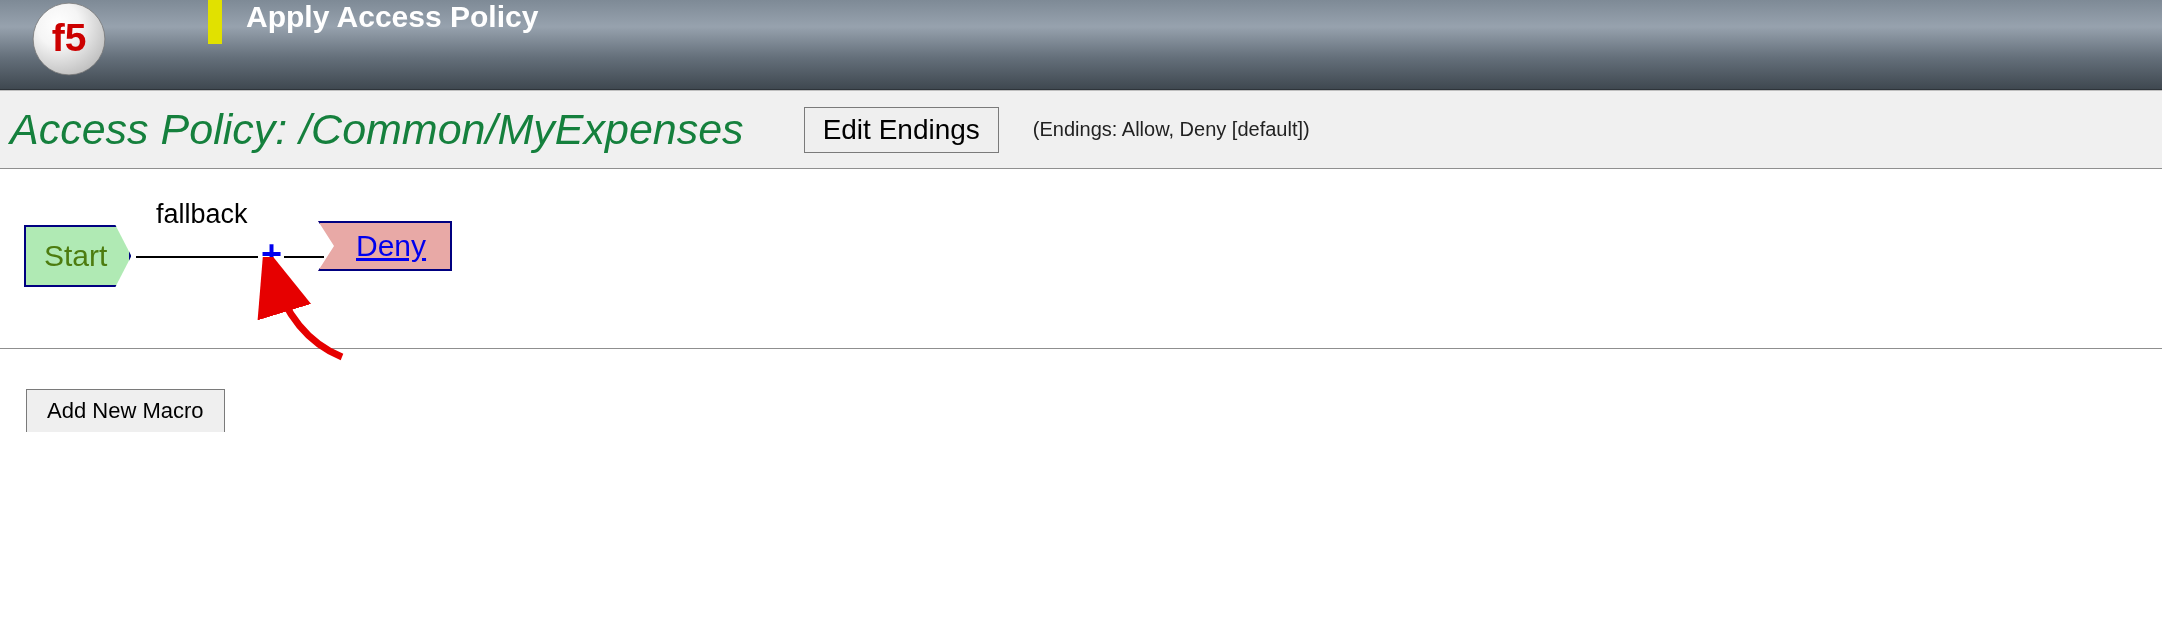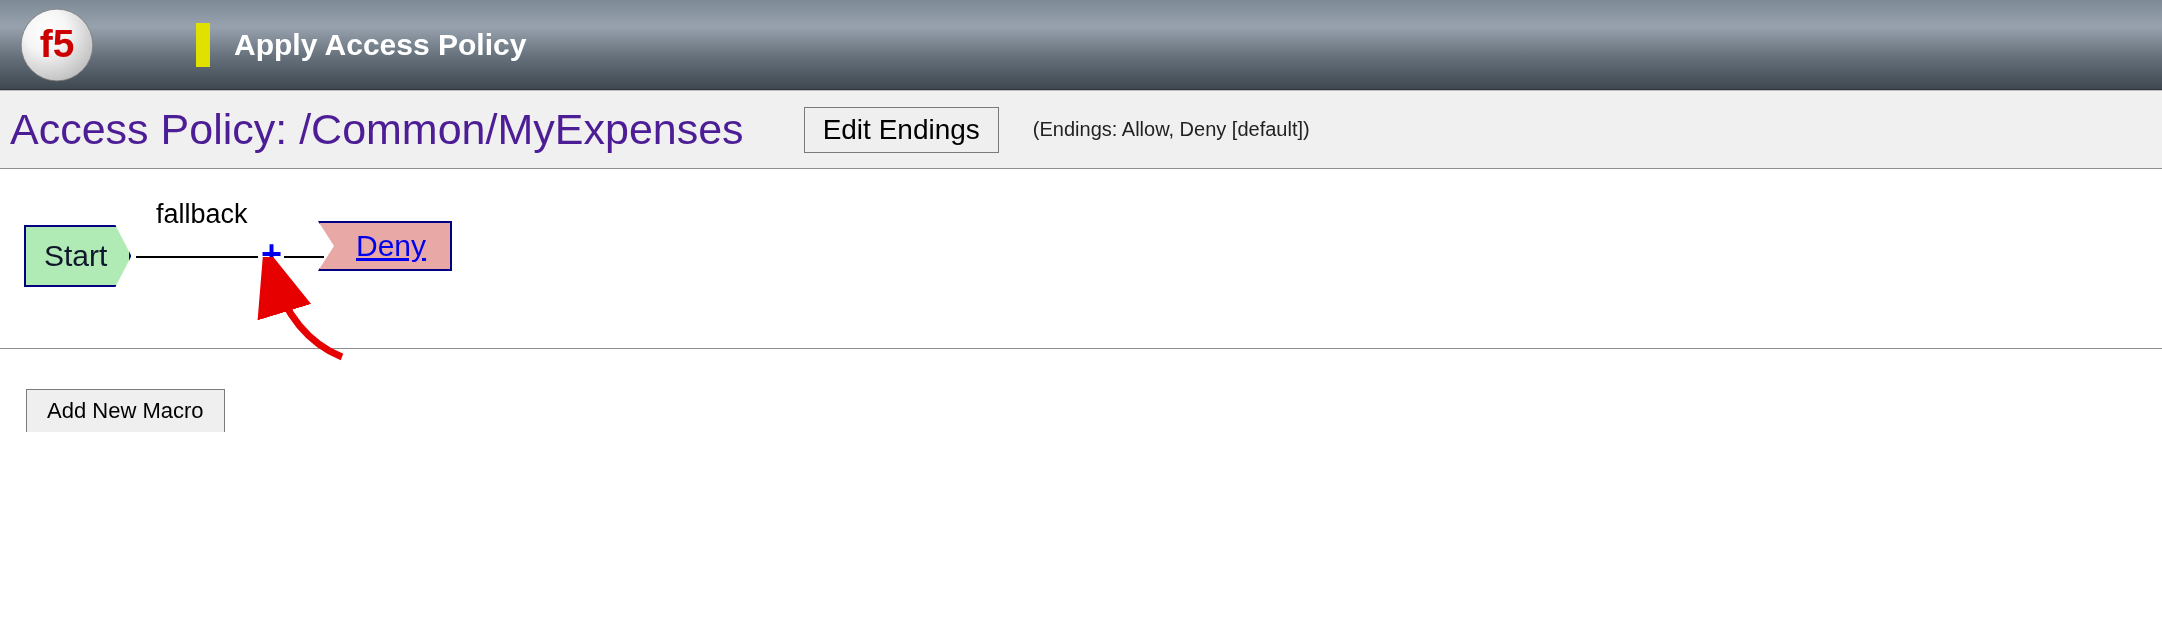--- a/index.html
+++ b/index.html
@@ -16,22 +16,22 @@
   
   .top-band {
     height: 90px;
     background: linear-gradient(to bottom,
       #7e8a96 0%,
       #97a2ae 30%,
       #646f7a 65%,
       #3f4850 100%);
     border-bottom: 1px solid #2e343a;
     display: flex;
-    align-items: center;
-    padding-left: 18px;
+    align-items: flex-start;
+    padding-left: 30px;
   }
 
   .f5-logo {
     width: 78px;
     height: 78px;
     position: relative;
     flex-shrink: 0;
   }
   .f5-logo svg {
     width: 78px;
@@ -60,23 +60,24 @@
     display: flex;
     align-items: center;
     padding: 14px 8px 14px 8px;
     border-top: 1px solid #bfbfbf;
     border-bottom: 1px solid #8f8f8f;
     background: #f0f0f0;
   }
   .policy-title {
     font-size: 43px;
     font-weight: 400;
-    color: #4c1d95;
+    color: #15803d;
     margin-right: 60px;
     padding-left: 2px;
+    font-style: italic;
   }
   .edit-endings-btn {
     font-size: 28px;
     padding: 6px 18px;
     background: #efefef;
     border: 1px solid #7a7a7a;
     cursor: pointer;
     font-family: Liberation Sans, sans-serif;
   }
   .endings-info {
@@ -99,21 +100,21 @@
     left: 24px;
     top: 56px;
     height: 62px;
     background: #b0eab4;
     border: 2px solid #000080;
     display: flex;
     align-items: center;
     padding-left: 18px;
     padding-right: 22px;
     font-size: 30px;
-    color: #0f172a;
+    color: #4d7c0f;
     clip-path: polygon(0 0, calc(100% - 16px) 0, 100% 50%, calc(100% - 16px) 100%, 0 100%);
     text-align: center;
   }
 
   .branch-label {
     position: absolute;
     left: 156px;
     top: 30px;
     font-size: 27px;
     color: #000;

